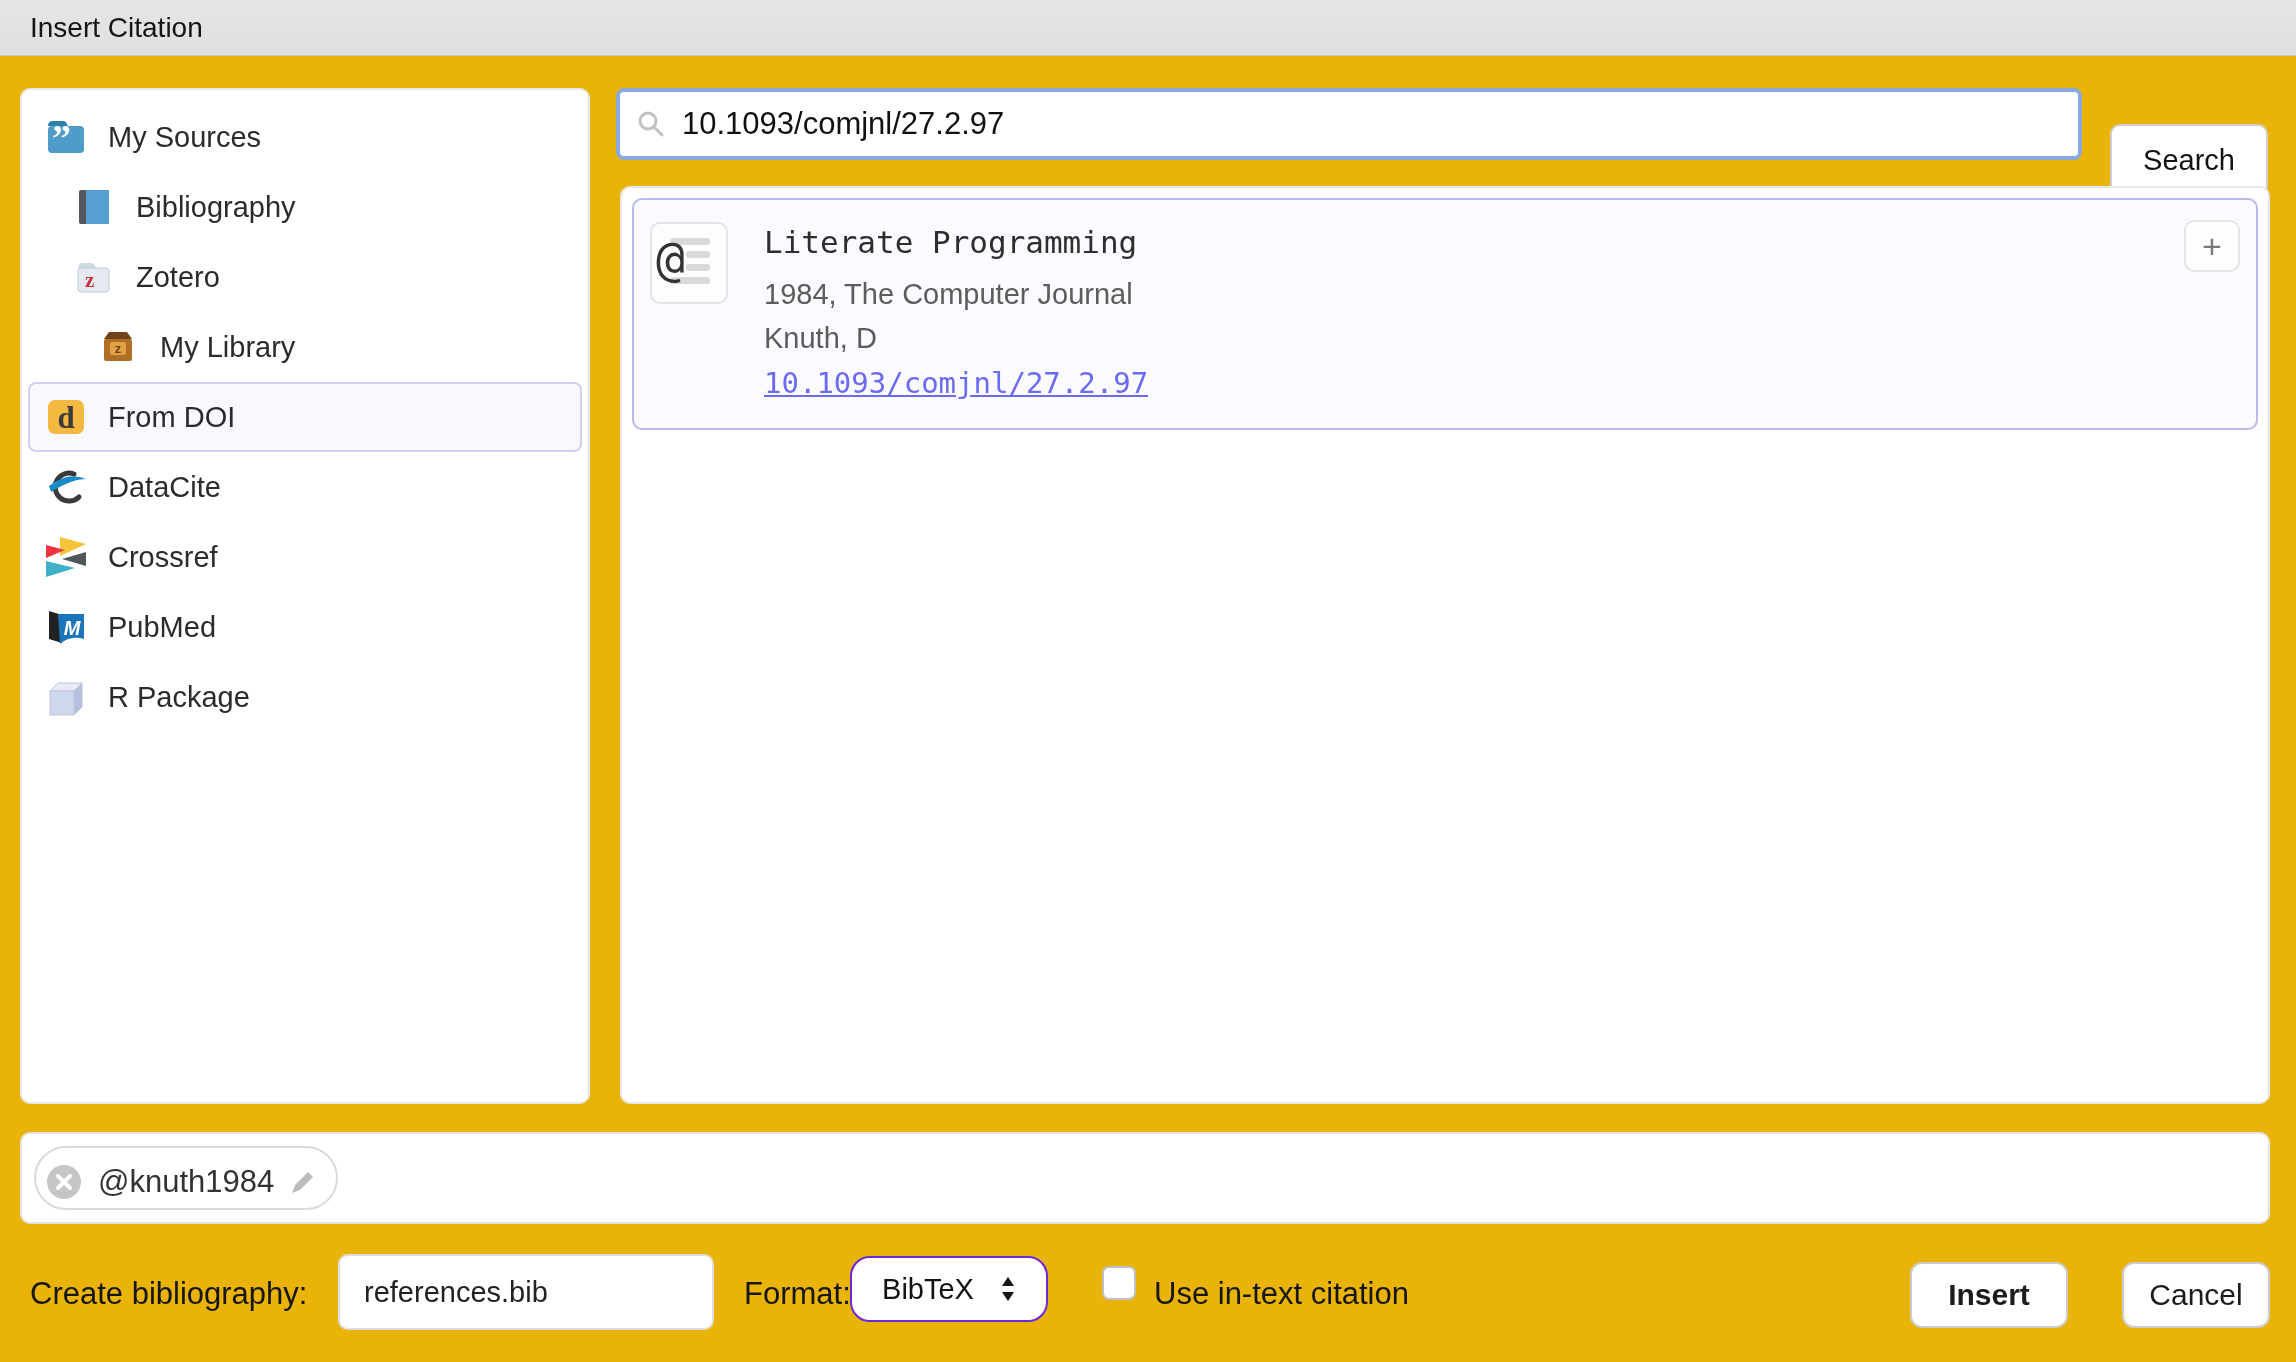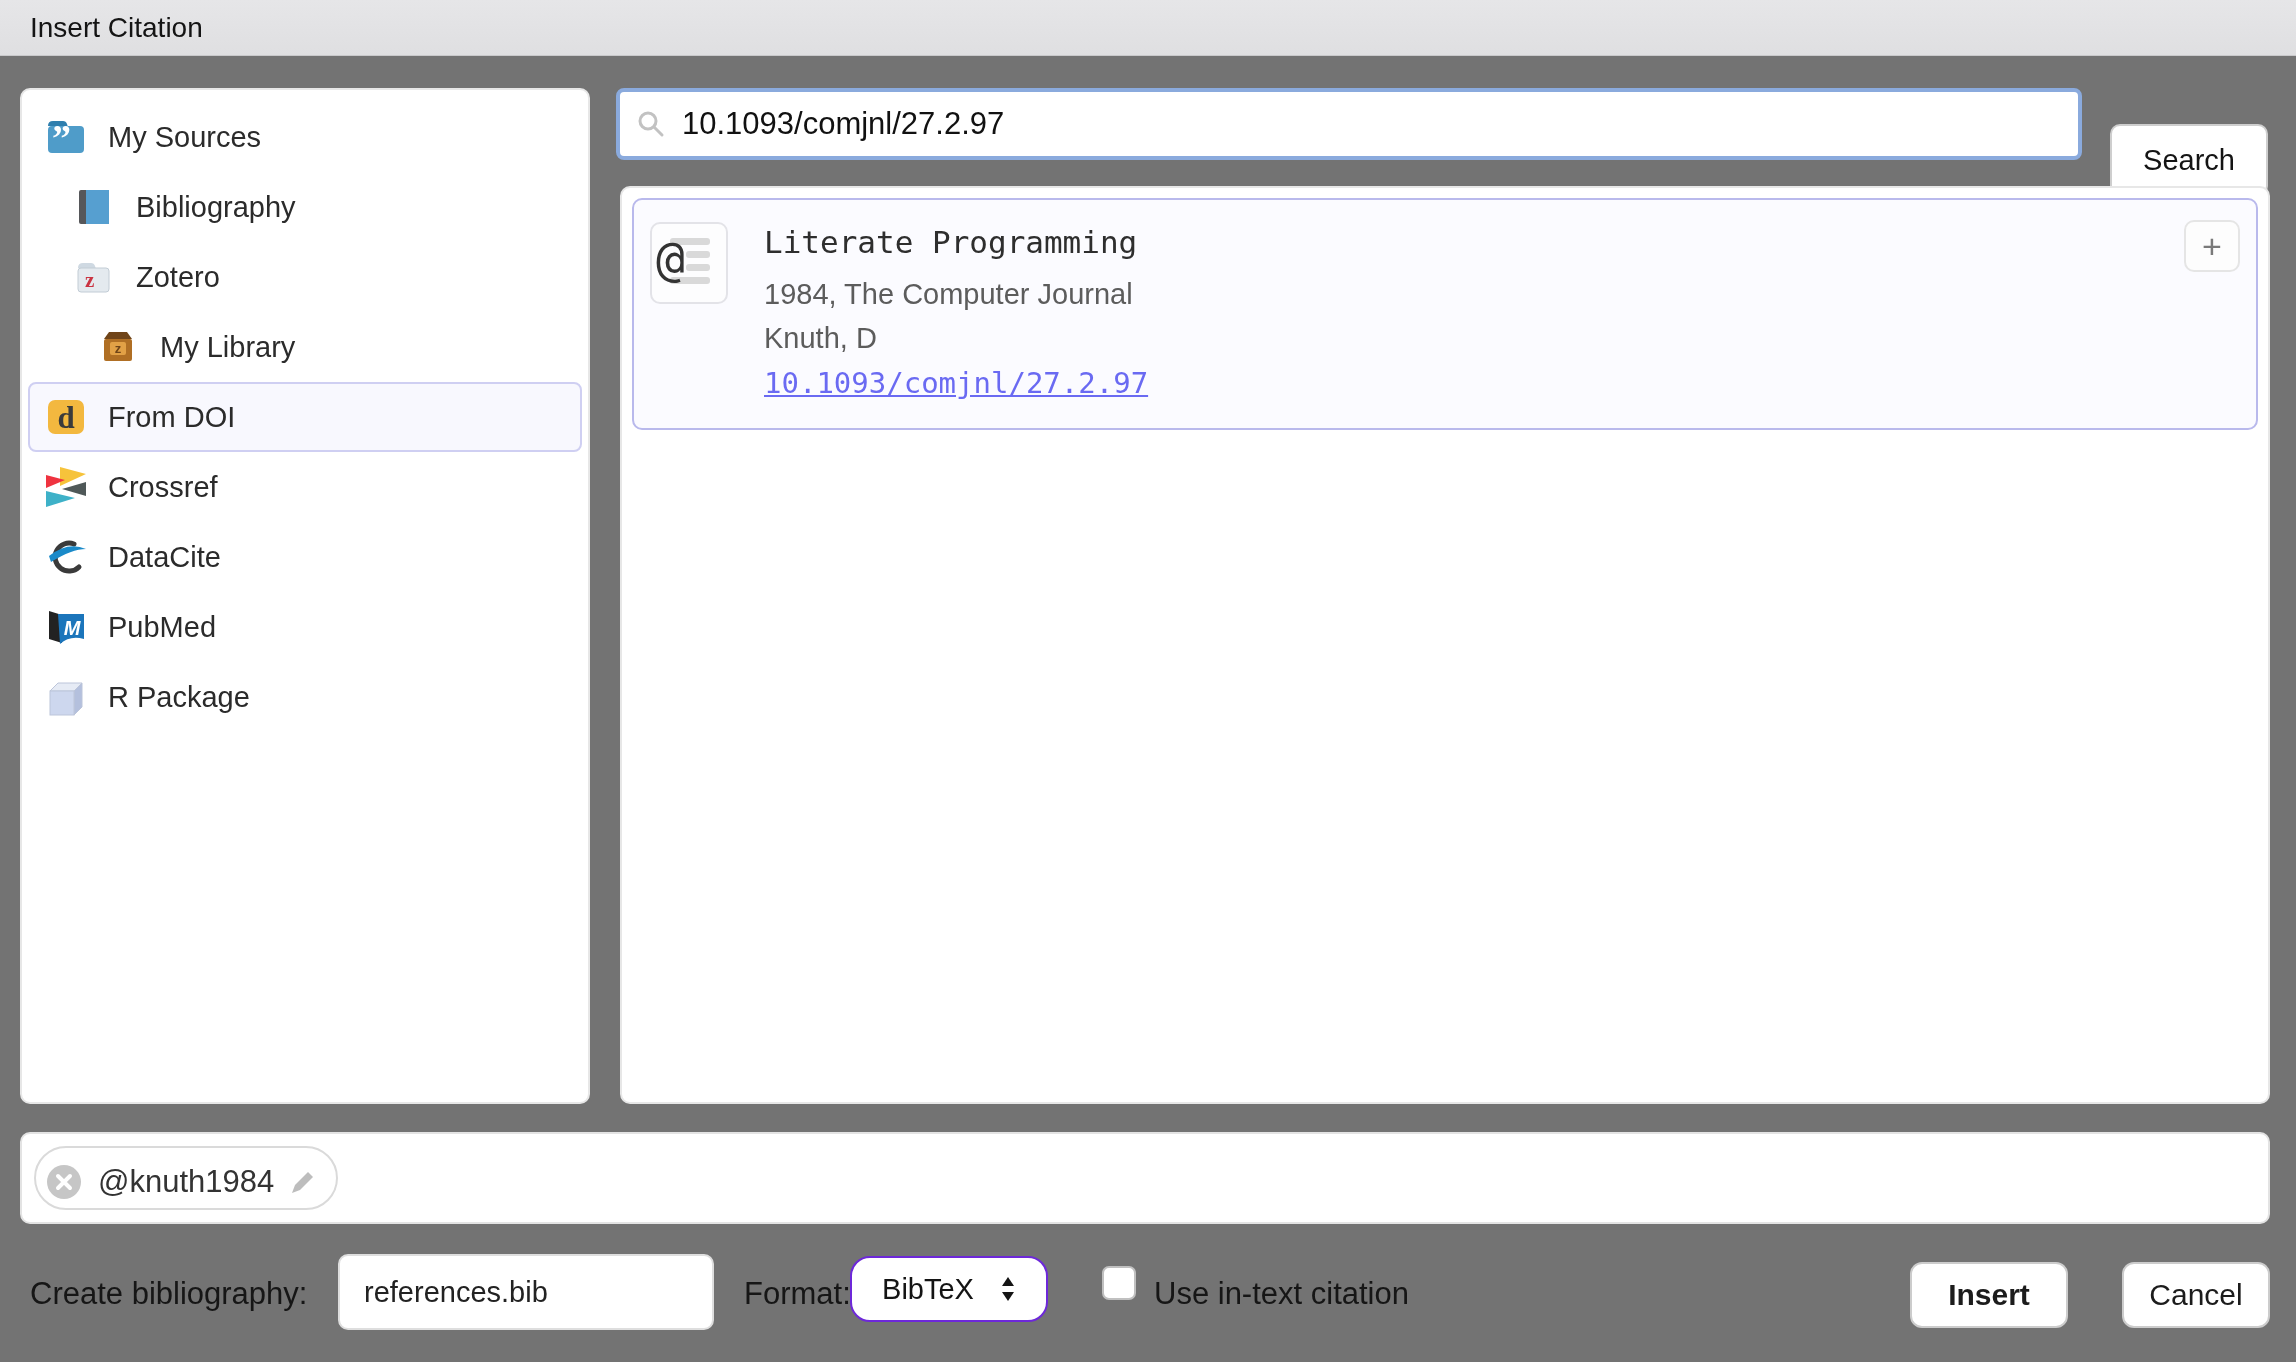--- a/index.html
+++ b/index.html
@@ -1,17 +1,17 @@
 <!DOCTYPE html>
 <html><head>
 <meta charset="utf-8">
 <style>
   * { box-sizing: border-box; }
   body { margin:0; background:#f2f3f1; font-family:"Liberation Sans", sans-serif; }
-  .dialog { position:relative; width:2296px; height:1362px; background:#737373; overflow:hidden; }
+  .dialog { position:relative; width:2296px; height:1362px; background:#eab308; overflow:hidden; }
 
   
   .titlebar { position:absolute; left:0; top:0; width:2296px; height:56px;
     background:linear-gradient(#e6e6e8,#dfdfe1); border-bottom:1px solid #c9c9cb;
     display:flex; align-items:center; padding-left:30px; }
   .titlebar span { font-size:28px; color:#141414; }
 
   
   .sidebar { position:absolute; left:20px; top:88px; width:570px; height:1016px;
     background:#fff; border:2px solid #e7e7e7; border-radius:10px; padding:12px 6px; }
@@ -134,37 +134,37 @@
             <rect x="4" y="5" width="36" height="34" rx="7" fill="#f3b83f"></rect>
             <text x="22" y="33" text-anchor="middle" font-size="31" font-weight="bold" fill="#3b3b3b" font-family="Liberation Serif, serif">d</text>
           </svg>
       </span>
       <span>From DOI</span>
     </div>
 
     <div class="srow ind0">
       <span class="icon44">
         <svg width="44" height="44" viewBox="0 0 44 44">
+            <path d="M30 9 a14 14 0 1 0 5 23" fill="none" stroke="#3a3a3a" stroke-width="5" stroke-linecap="round"></path>
+            <path d="M5 21 Q24 6 42 14 Q28 14 7 27 Z" fill="#1a8ac9"></path>
+          </svg>
+      </span>
+      <span>DataCite</span>
+    </div>
+
+    <div class="srow ind0">
+      <span class="icon44">
+        <svg width="44" height="44" viewBox="0 0 44 44">
             <polygon points="16,2 42,9 16,21" fill="#f6c33b"></polygon>
             <polygon points="2,10 21,15 2,23" fill="#ef3340"></polygon>
             <polygon points="42,17 18,24 42,31" fill="#4f5858"></polygon>
             <polygon points="2,26 31,33 2,42" fill="#3eb1c8"></polygon>
           </svg>
       </span>
       <span>Crossref</span>
-    </div>
-
-    <div class="srow ind0">
-      <span class="icon44">
-        <svg width="44" height="44" viewBox="0 0 44 44">
-            <path d="M30 9 a14 14 0 1 0 5 23" fill="none" stroke="#3a3a3a" stroke-width="5" stroke-linecap="round"></path>
-            <path d="M5 21 Q24 6 42 14 Q28 14 7 27 Z" fill="#1a8ac9"></path>
-          </svg>
-      </span>
-      <span>DataCite</span>
     </div>
 
     <div class="srow ind0">
       <span class="icon44">
         <svg width="44" height="44" viewBox="0 0 44 44">
             <path d="M5 6 l13 4 v28 l-13-4 z" fill="#222"></path>
             <path d="M14 9 h26 v25 q-14-4-24 5 z" fill="#1b75bb"></path>
             <text x="28" y="30" text-anchor="middle" font-size="20" font-weight="bold" font-style="italic" fill="#fff">M</text>
           </svg>
       </span>

